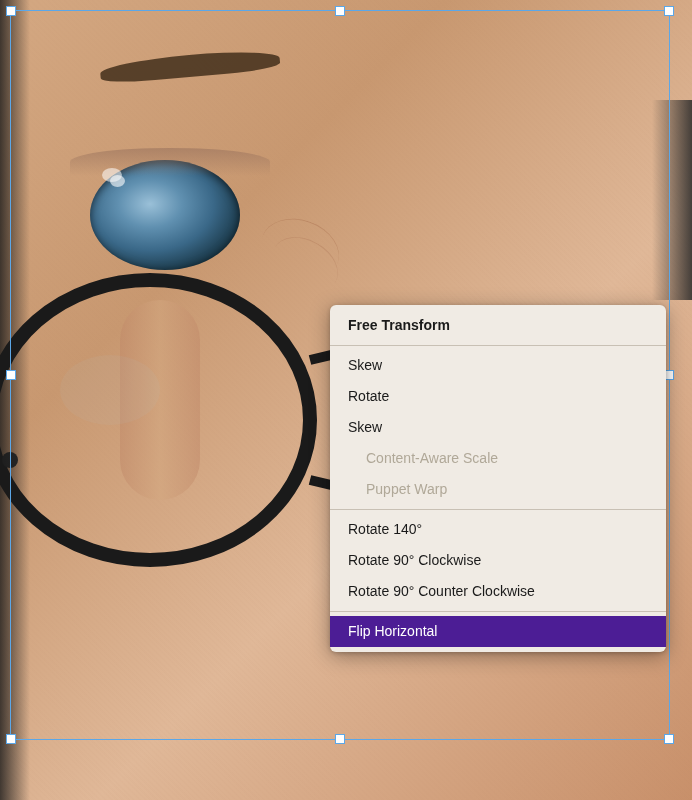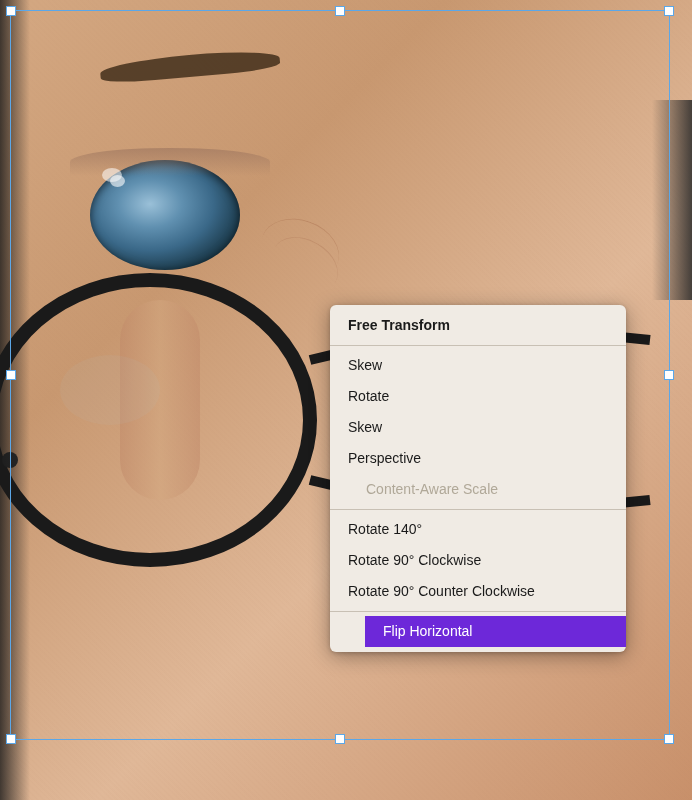--- a/index.html
+++ b/index.html
@@ -96,21 +96,21 @@
     .handle.mr { top: calc(50% - 5px); right: -5px; }
     .handle.bl { bottom: -5px; left: -5px; }
     .handle.bc { bottom: -5px; left: calc(50% - 5px); }
     .handle.br { bottom: -5px; right: -5px; }
 
     
     .context-menu {
       position: absolute;
       top: 305px;
       left: 330px;
-      width: 296px;
+      width: 336px;
       background: #f0ebe4;
       border-radius: 6px;
       box-shadow: 0 4px 20px rgba(0,0,0,0.35), 0 1px 4px rgba(0,0,0,0.2);
       padding: 5px 0;
       z-index: 100;
     }
 
     .menu-item {
       padding: 5px 18px;
       font-size: 14px;
@@ -124,23 +124,22 @@
       font-weight: 600;
     }
 
     .menu-item.disabled {
       color: #b0a898;
       cursor: default;
       padding-left: 36px;
     }
 
     .menu-item.highlighted {
-      background: #6d28d9;
+      background: #4c1d95;
       color: white;
-      margin-left: 35px;
     }
 
     .menu-separator {
       height: 1px;
       background: #c8c0b4;
       margin: 4px 0;
     }
 
     
     .photo-face {
@@ -223,22 +222,22 @@
     <div class="handle br"></div>
   </div>
 
   <div class="context-menu">
 
   <div class="menu-item bold">Free Transform</div>
       <div class="menu-separator"></div>
       <div class="menu-item">Skew</div>
       <div class="menu-item">Rotate</div>
       <div class="menu-item">Skew</div>
-      <div class="menu-item">Perspective</div>
       <div class="menu-item disabled">Content-Aware Scale</div>
+      <div class="menu-item disabled">Puppet Warp</div>
       <div class="menu-separator"></div>
       <div class="menu-item">Rotate 140°</div>
       <div class="menu-item">Rotate 90° Clockwise</div>
       <div class="menu-item">Rotate 90° Counter Clockwise</div>
       <div class="menu-separator"></div>
       <div class="menu-item highlighted">Flip Horizontal</div>
     </div>
 </div>
 
 </body></html>

